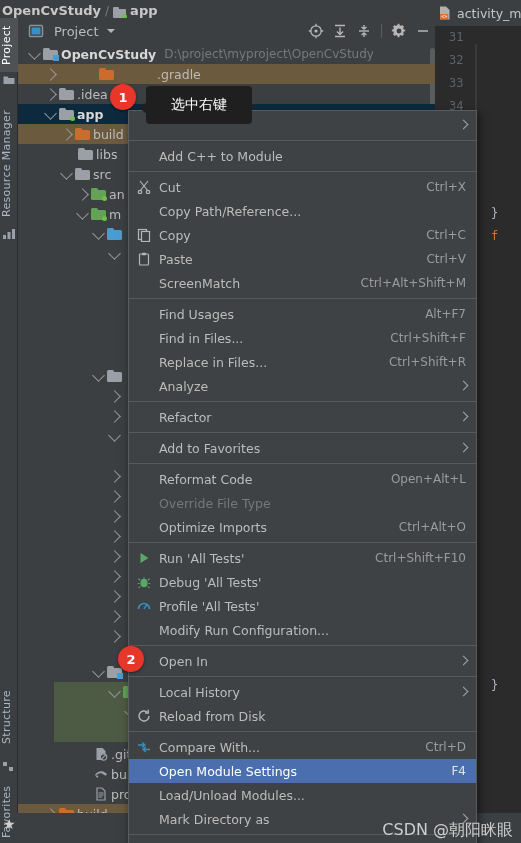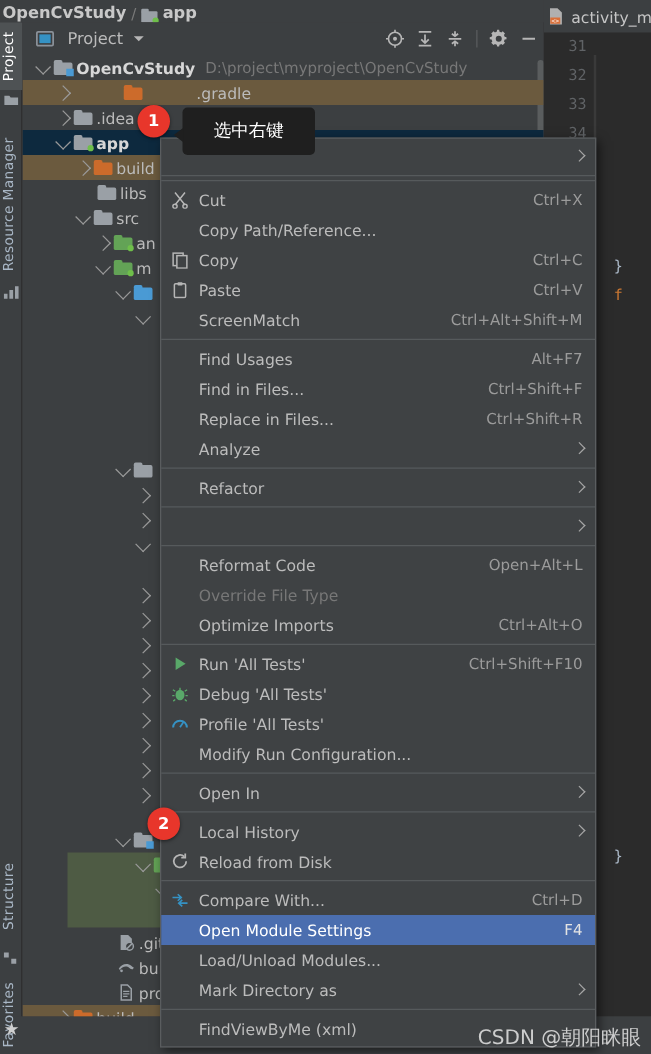--- a/index.html
+++ b/index.html
@@ -87,21 +87,21 @@
   
   #editor{
     position:absolute; left:435px; top:18px; width:86px; height:795px; background:#2b2b2b;
   }
   #editor-tabbar{
     position:absolute; left:0; top:-18px; width:86px; height:26px;
     background:#3c3f41; display:flex; align-items:center; overflow:hidden;
   }
   #gutter{
     position:absolute; left:14px; top:8px; width:26px;
-    color:#606366; font-size:12px; text-align:center;
+    color:#606366; font-size:12px; text-align:left;
     font-family:"DejaVu Sans Mono", monospace;
   }
   #gutter div{ height:23px; line-height:23px; }
   .codefrag{ position:absolute; font-family:"DejaVu Sans Mono", monospace; font-size:12px; }
   #editor-marks{ position:absolute; left:40px; top:26px; width:2px; height:769px; background:#3a3a3a; }
   
   #tree-scroll{
     position:absolute; left:412px; top:4px; width:5px; height:90px;
     background:#5a5d5e; border-radius:3px;
   }
@@ -527,20 +527,23 @@
   <span class="codefrag" style="left:56px; top:660px; color:#a9b7c6;">}</span>
 </div>
 
 <div id="ctxmenu">
 
   <div class="mi">
     <span class="sub"></span>
   </div>
   <div class="msep"></div>
 
+  <div class="mi">
+    <span class="mlabel">Add C++ to Module</span>
+  </div>
   <div class="msep"></div>
 
   <div class="mi">
     <span class="micon">
       <svg width="14" height="14" viewBox="0 0 14 14">
           <path d="M3 1l8 10M11 1L3 11" stroke="#b6b6b6" stroke-width="1.2" fill="none"></path>
           <circle cx="3" cy="12" r="1.7" fill="none" stroke="#b6b6b6" stroke-width="1.2"></circle>
           <circle cx="11" cy="12" r="1.7" fill="none" stroke="#b6b6b6" stroke-width="1.2"></circle>
         </svg>
     </span>
@@ -598,20 +601,21 @@
   </div>
   <div class="msep"></div>
 
   <div class="mi">
     <span class="mlabel">Refactor</span>
     <span class="sub"></span>
   </div>
   <div class="msep"></div>
 
   <div class="mi">
+    <span class="mlabel">Add to Favorites</span>
     <span class="sub"></span>
   </div>
   <div class="msep"></div>
 
   <div class="mi">
     <span class="mlabel">Reformat Code</span>
     <span class="mkey">Open+Alt+L</span>
   </div>
   <div class="mi dis">
     <span class="mlabel">Override File Type</span>

